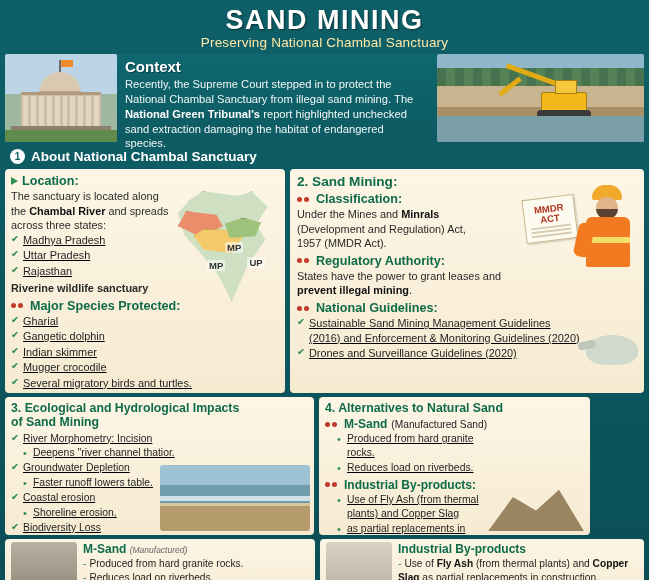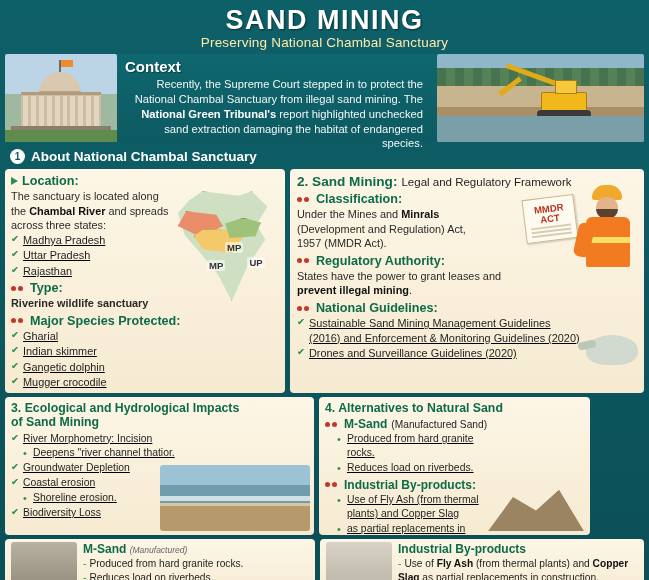--- a/index.html
+++ b/index.html
@@ -58,21 +58,21 @@
   .bld-base { position:absolute; left:6px; top:72px; width:100px; height:8px; background:#8a7f6a; }
   .bld-flag { position:absolute; left:54px; top:6px; width:2px; height:14px; background:#6b6b6b; }
   .bld-flag:after { content:""; position:absolute; left:2px; top:0; width:12px; height:7px; background:#ef8b2c; }
   .ctx-grass { position:absolute; left:0; bottom:0; width:100%; height:12px; background:#5f8b4e; }
 
   .ctx-text { flex: 1 1 auto; padding: 4px 14px 4px 8px; }
   .ctx-head {
     font-size: 15px; font-weight: bold; color: #ffffff;
     text-shadow: 1px 1px 1px rgba(0,0,0,.4); margin-bottom: 2px;
   }
-  .ctx-body { font-size: 11.2px; color:#f2f7f5; line-height: 1.32; text-align: right; }
+  .ctx-body { font-size: 11.2px; color:#f2f7f5; line-height: 1.32; }
   .ctx-body b { color:#ffffff; }
 
   .ctx-photo {
     width: 207px; height: 88px; flex: 0 0 207px;
     border-radius: 2px; overflow:hidden; position:relative;
     background: linear-gradient(#8fb7c9 0 34%, #c8b48f 34% 60%, #a98f66 60% 100%);
   }
   .ctx-photo .trees { position:absolute; top:14px; left:0; width:100%; height:18px;
     background: repeating-linear-gradient(90deg,#3f6b42 0 9px,#4e7c4a 9px 18px); opacity:.9; }
   .ctx-photo .water { position:absolute; bottom:0; left:0; width:100%; height:26px; background:#7a9fa8; }
@@ -297,59 +297,51 @@
       </div>
       <div class="sub-line" style="width:158px;">
         <span>The sanctuary is located along the </span><b>Chambal River</b><span> and spreads across three states:</span>
       </div>
       <ul class="ticks" style="width:160px;">
         <li>Madhya Pradesh</li>
         <li>Uttar Pradesh</li>
         <li>Rajasthan</li>
       </ul>
 
-      <div class="h-green" style="margin-top:2px;">
-        <span class="dot-pair">
-            <i></i>
-            <i></i>
-          </span>
-        <span>Type:</span>
-      </div>
       <div class="sub-line" style="font-weight:bold; width:175px;">Riverine wildlife sanctuary</div>
 
       <div class="h-green" style="margin-top:3px;">
         <span class="dot-pair">
             <i></i>
             <i></i>
           </span>
         <span>Major Species Protected:</span>
       </div>
       <ul class="ticks">
         <li>Gharial</li>
+        <li>Gangetic dolphin</li>
         <li>Indian skimmer</li>
-        <li>Gangetic dolphin</li>
         <li>Mugger crocodile</li>
         <li>Several migratory birds and turtles.</li>
       </ul>
 
       <div class="map-wrap">
         <div class="map-shape"></div>
         <div class="rj-state"></div>
         <div class="mp-state"></div>
         <div class="up-state"></div>
         <div class="map-label" style="left:50%; top:46%;">MP</div>
         <div class="map-label" style="left:34%; top:62%;">MP</div>
         <div class="map-label" style="left:70%; top:60%;">UP</div>
       </div>
     </div>
 
     <div class="panel panel-right">
       <div class="h-green big">
         <span>2. Sand Mining:</span>
-        <span style="color:#1f1f1f; font-weight:normal; font-size:11.5px;">Legal and Regulatory Framework</span>
       </div>
 
       <div class="mmdr-doc">
         <span>MMDR ACT</span>
         <i></i>
           <i></i>
           <i></i>
       </div>
       <div class="worker">
         <div class="helmet"></div>
@@ -401,20 +393,21 @@
   </div>
 
   <div class="bottom">
 
     <div class="panel panel-bl">
       <div class="sec-head" style="width:240px;">3. Ecological and Hydrological Impacts of Sand Mining</div>
       <ul class="ticks sm" style="width:230px;">
         <li>River Morphometry: Incision</li>
         <li class="subtick">Deepens "river channel thatior.</li>
         <li>Groundwater Depletion</li>
+        <li class="subtick">Faster runoff lowers table.</li>
         <li>Coastal erosion</li>
         <li class="subtick">Shoreline erosion.</li>
         <li>Biodiversity Loss</li>
 
       </ul>
       <div class="coast-photo">
         <div class="sea"></div>
         <div class="foam"></div>
       </div>
     </div>

